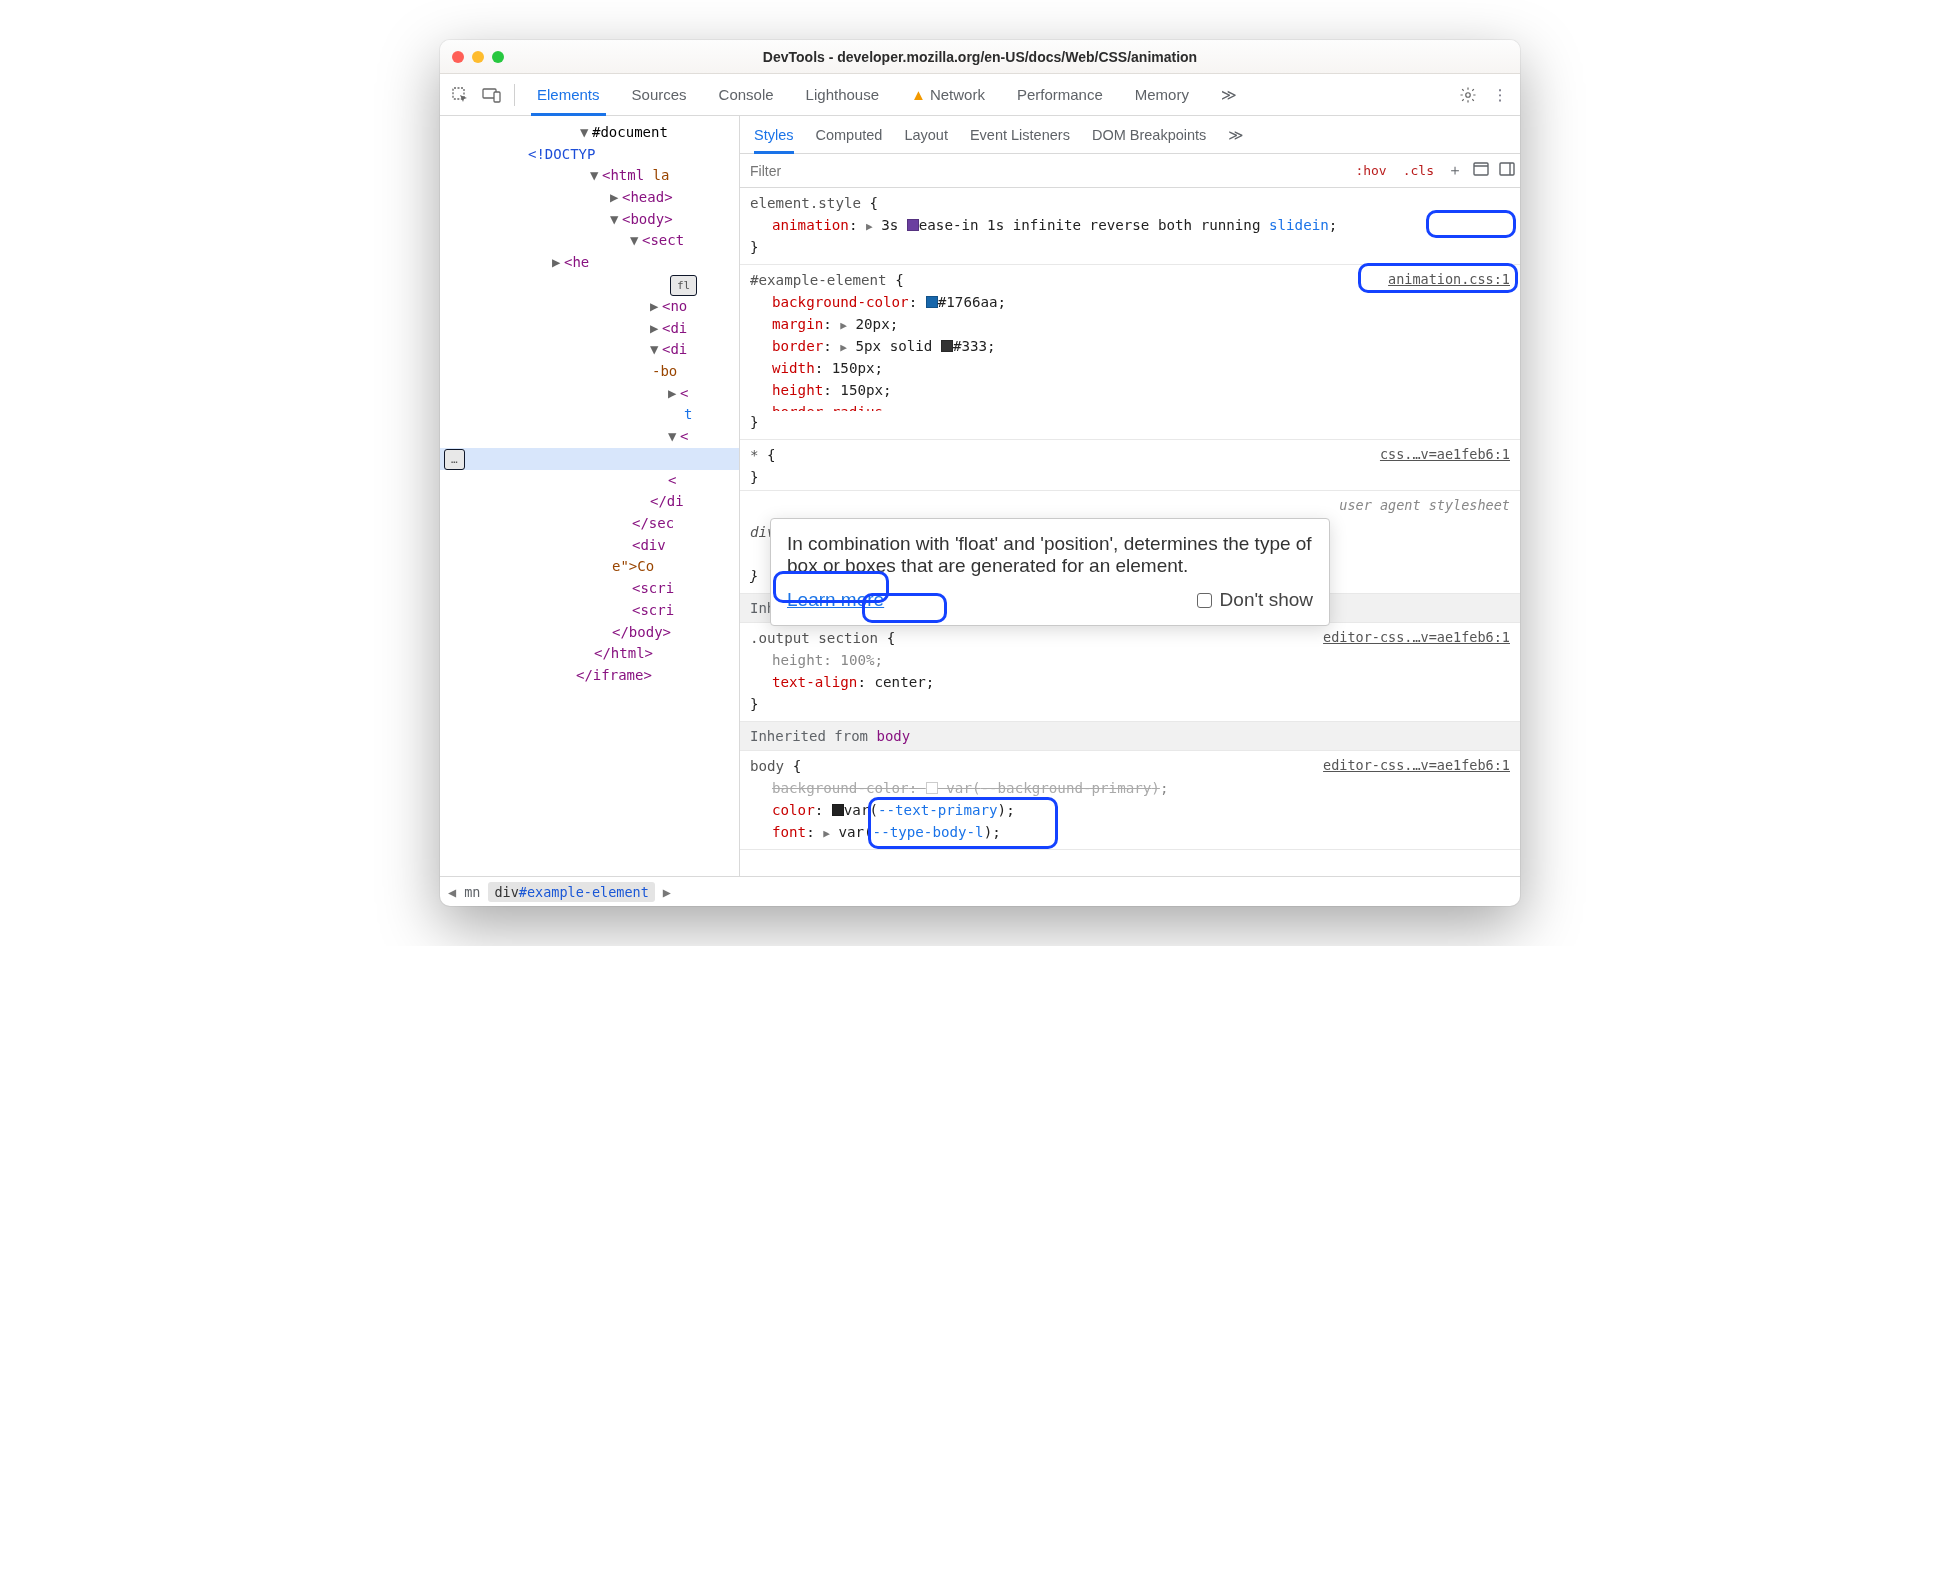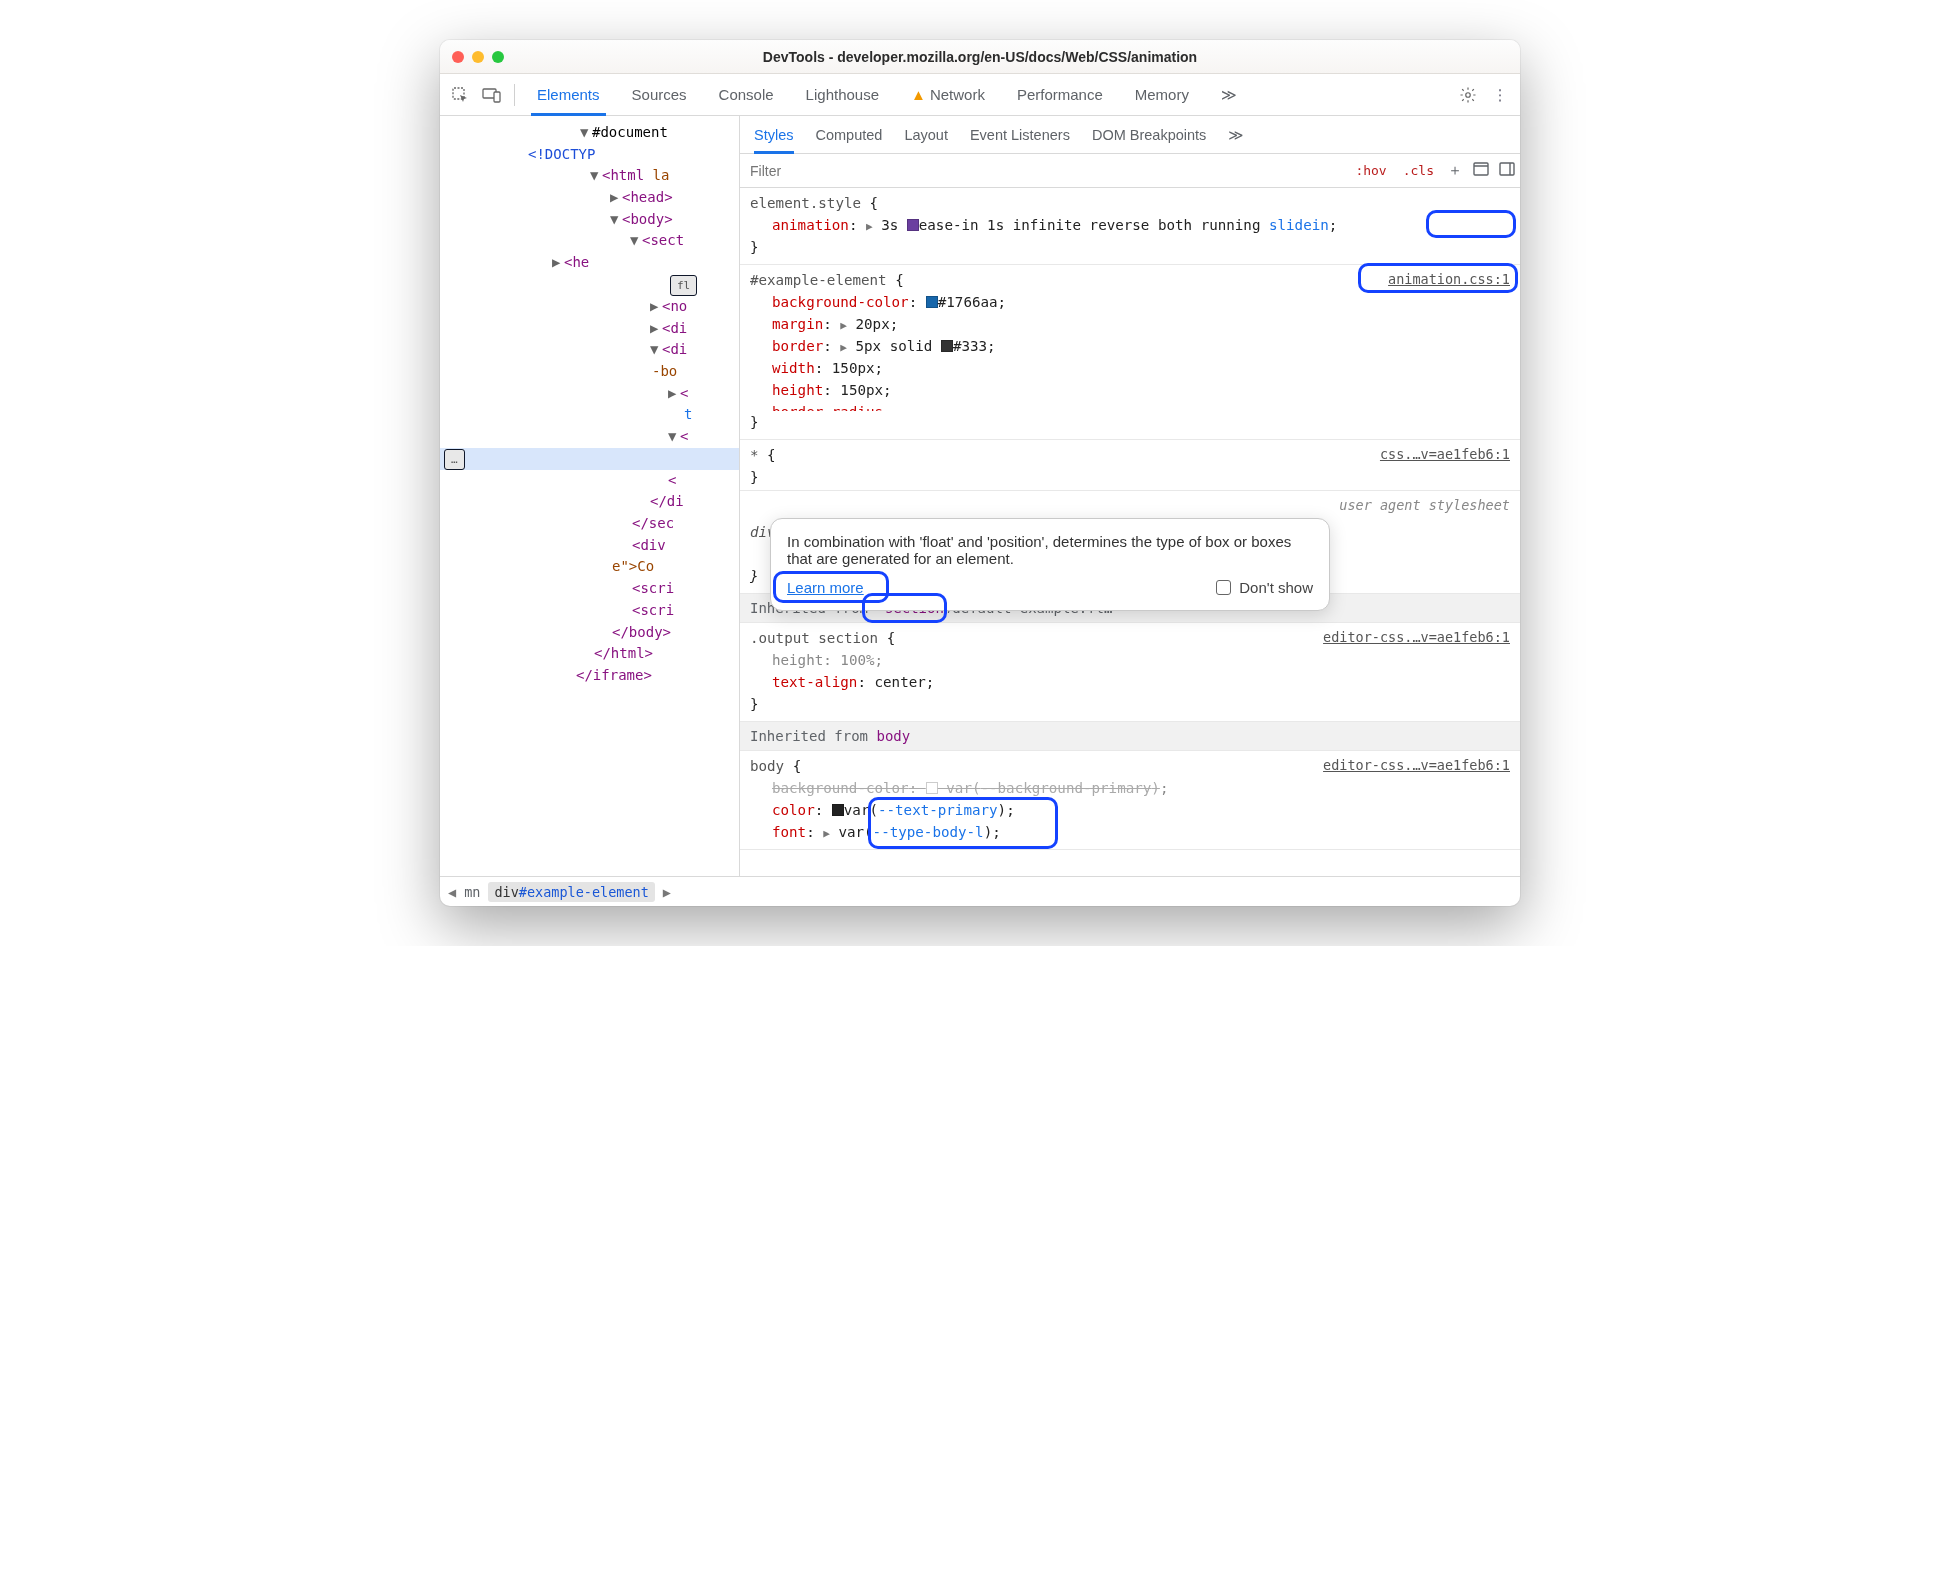--- a/index.html
+++ b/index.html
@@ -86,23 +86,23 @@
 .muted-val { color:#888; }
 .ital { font-style: italic; }
 .source-link { position:absolute; top:4px; right:10px; color:#555; text-decoration: underline; font-size:13.5px; cursor:pointer; }
 .swatch { display:inline-block; width:12px; height:12px; border:1px solid rgba(0,0,0,0.2); vertical-align:-1px; }
 .link-blue { color:#1a73e8; }
 .var-name { color:#1a73e8; }
 .inherited-bar { background:#f1f1f1; padding:6px 10px; font-family: ui-monospace, Menlo, monospace; font-size:14px; color:#5f6368; border-bottom:1px solid #e8e8e8; }
 .inherited-bar .sel-tag { color:#881280; }
 .tooltip-pop {
   position:absolute; top:330px; left:30px; width:560px;
-  background:#fff; border:1px solid #c9c9c9; border-radius:12px;
+  background:#fff; border:1px solid #c9c9c9; border-radius:4px;
   padding:14px 16px 14px; box-shadow:0 4px 18px rgba(0,0,0,0.15);
-  font-size:15px; color:#333; z-index:10;
+  font-size:19px; color:#333; z-index:10;
 }
 .tooltip-pop::after {
   content:""; position:absolute; bottom:-9px; left:50px;
   border:9px solid transparent; border-top-color:#fff;
 }
 .tooltip-pop .row2 { display:flex; align-items:center; justify-content:space-between; margin-top:12px; }
 .tooltip-pop .learn { color:#1a73e8; text-decoration:underline; cursor:pointer; }
 .tooltip-pop .chk { display:flex; align-items:center; gap:8px; color:#444; }
 .tooltip-pop .chkbox { width:15px; height:15px; border:1.5px solid #666; border-radius:3px; display:inline-block; }
 .highlight-ring {

